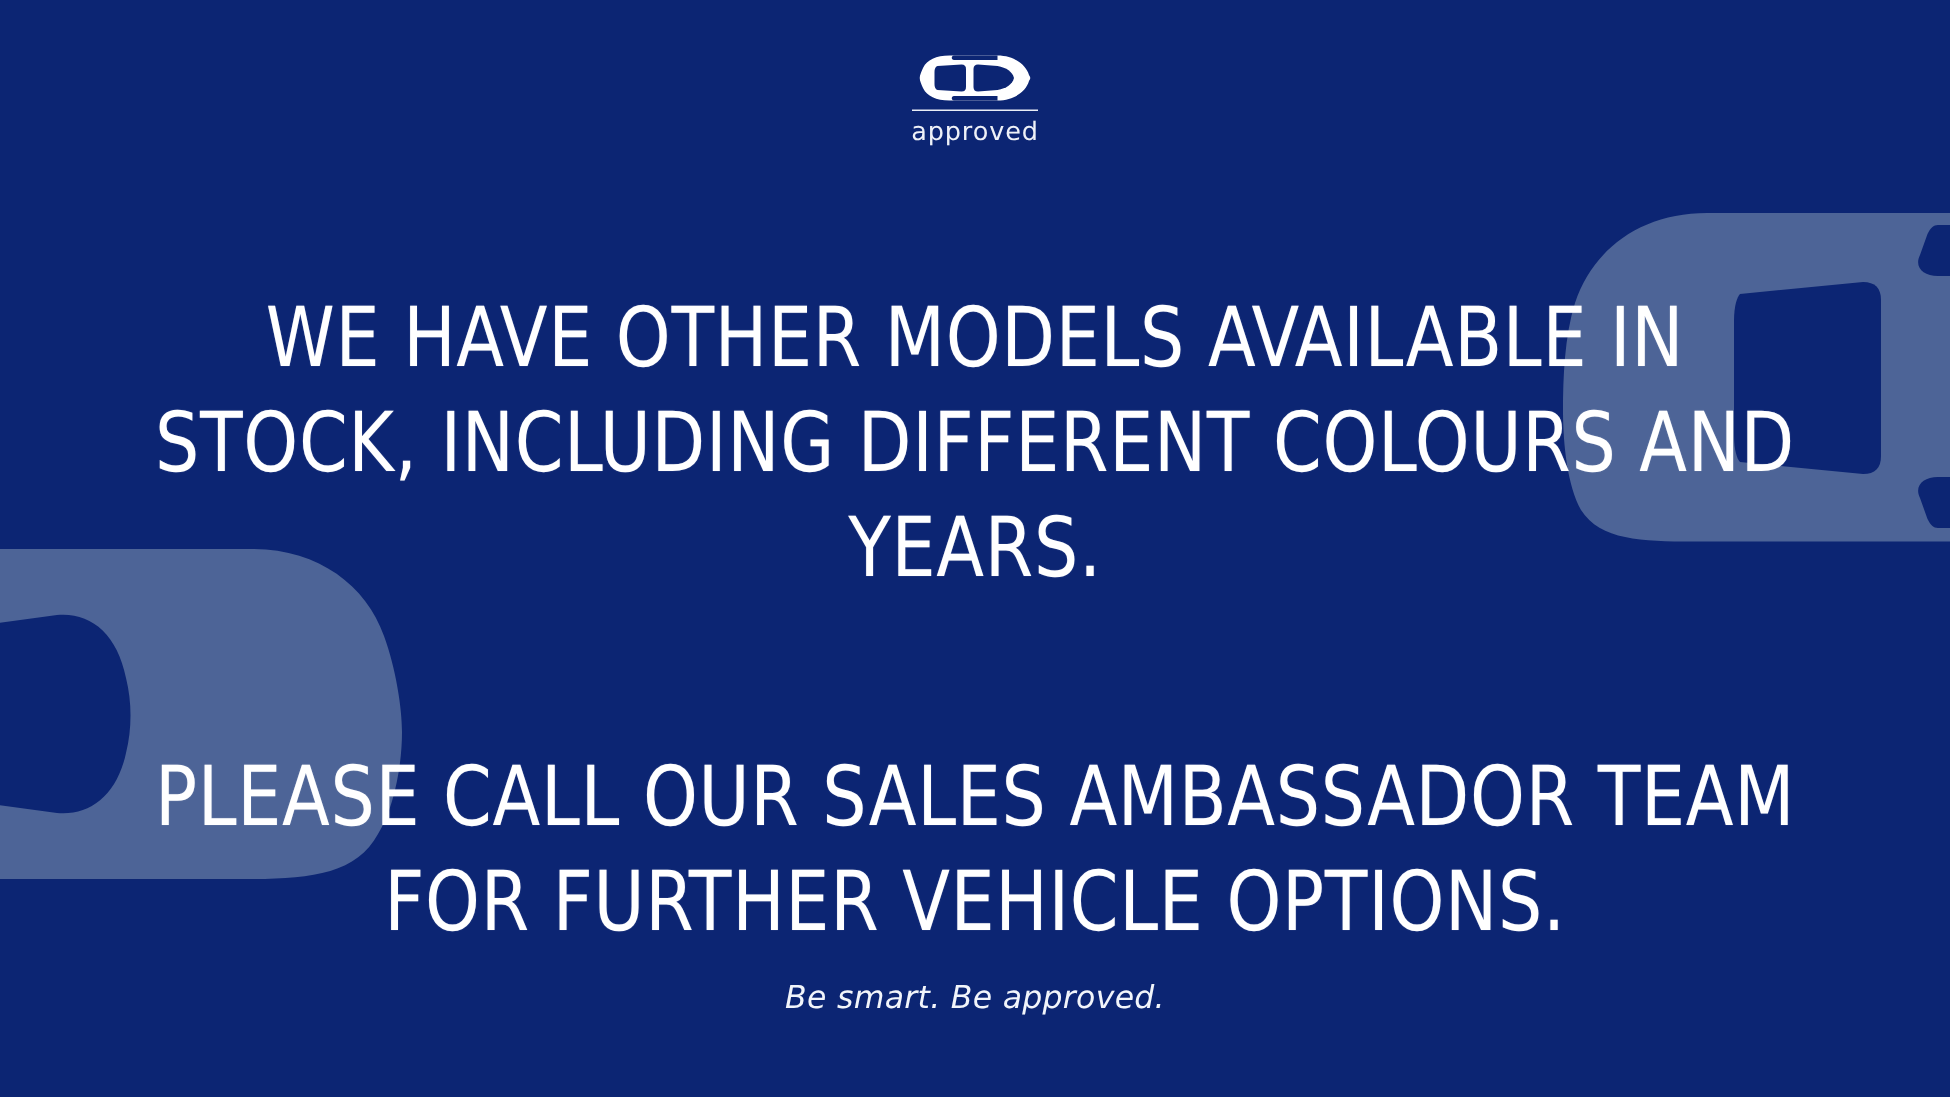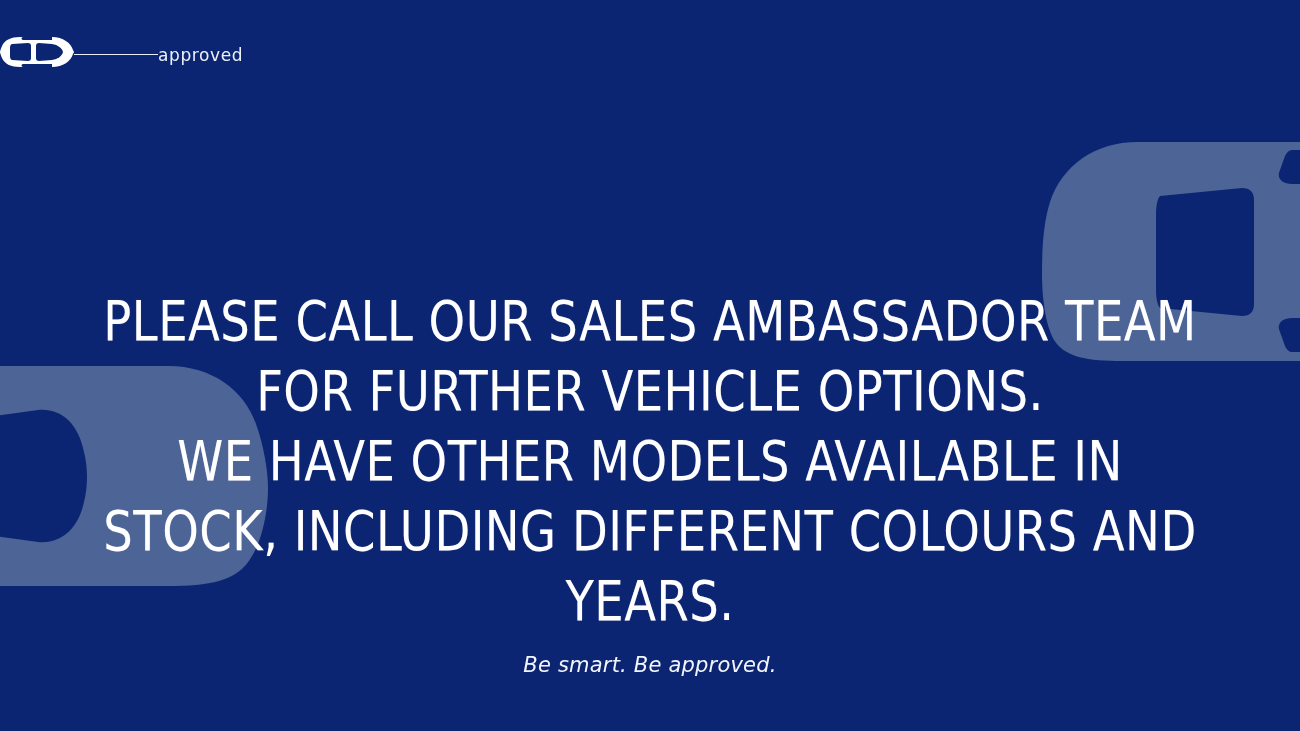--- a/index.html
+++ b/index.html
@@ -36,21 +36,21 @@
     height: 228px;
   }
 
   
   #logo-block {
     position: absolute;
     top: 36px;
     left: 0;
     width: 100%;
     display: flex;
-    flex-direction: row;
+    flex-direction: column;
     align-items: center;
   }
   #logo-mark {
     width: 74px;
     height: 32px;
   }
   #logo-mark svg { display: block; width: 100%; height: 100%; }
   #logo-rule {
     margin-top: 5px;
     width: 84px;
@@ -228,28 +228,28 @@
           <path d="M46 62 L 104 62 L 104 56 L 46 56 C 42 56, 42 62, 46 62 Z"></path>
         </g>
       </svg>
     </div>
     <div id="logo-rule"></div>
     <div id="logo-word">approved</div>
   </div>
 
   <div id="copy">
 
-    <div id="headline-two">
-      <div class="headline">PLEASE CALL OUR SALES AMBASSADOR TEAM</div>
-      <div class="headline">FOR FURTHER VEHICLE OPTIONS.</div>
-    </div>
-
     <div id="headline-one">
       <div class="headline">WE HAVE OTHER MODELS AVAILABLE IN</div>
       <div class="headline">STOCK, INCLUDING DIFFERENT COLOURS AND</div>
       <div class="headline">YEARS.</div>
     </div>
 
+    <div id="headline-two">
+      <div class="headline">PLEASE CALL OUR SALES AMBASSADOR TEAM</div>
+      <div class="headline">FOR FURTHER VEHICLE OPTIONS.</div>
+    </div>
+
   </div>
 
   <div id="tagline">Be smart. Be approved.</div>
 
 </div>
 
 </body></html>

